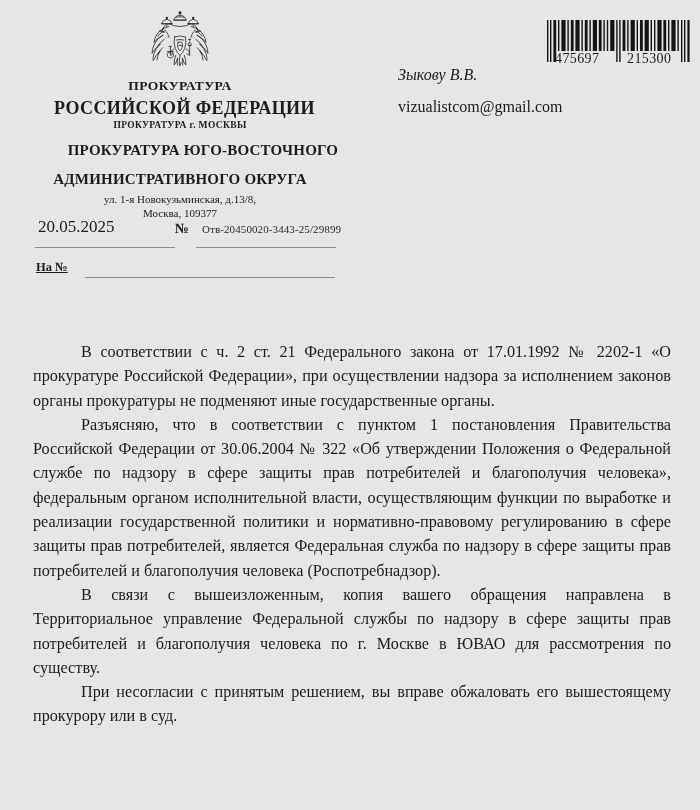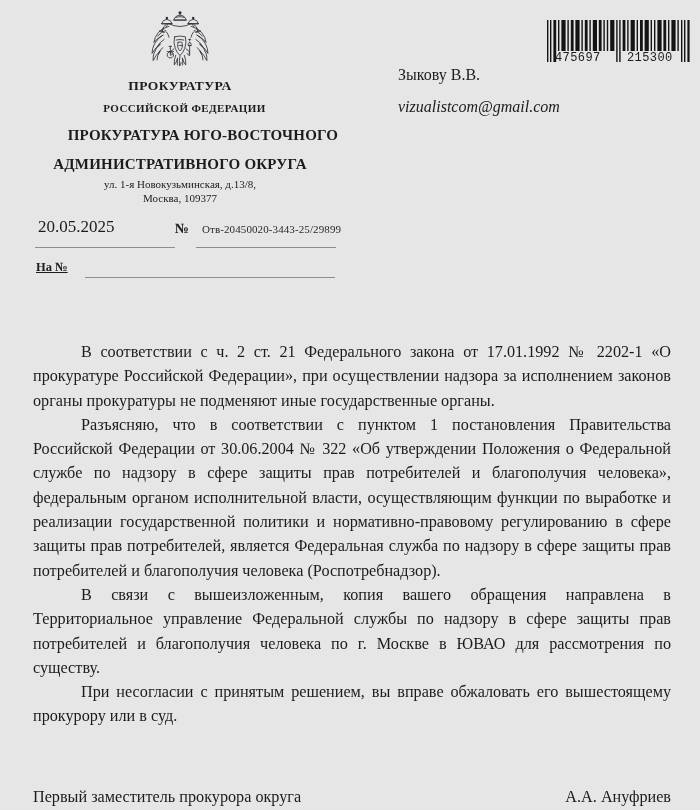--- a/index.html
+++ b/index.html
@@ -39,21 +39,21 @@
     display: block;
   }
   .org-line1 {
     font-size: 13.5px;
     font-weight: bold;
     letter-spacing: 0.4px;
     line-height: 15px;
     margin: 8px;
   }
   .org-line2 {
-    font-size: 11px;
+    font-size: 18px;
     font-weight: bold;
     letter-spacing: 0.4px;
     line-height: 15px;
     margin: 0 0 3px 0;
     padding-left: 9px;
   }
   .org-city {
     font-size: 9.5px;
     font-weight: bold;
     letter-spacing: 0.35px;
@@ -96,22 +96,22 @@
   .barcode-bars {
     height: 42px;
     width: 146px;
     display: block;
   }
   .barcode-digits {
     position: relative;
     width: 146px;
     height: 13px;
     margin-top: -11px;
-    font-family: Liberation Mono, monospace;
-    font-size: 12px;
+    font-family: Liberation Serif, serif;
+    font-size: 14px;
     letter-spacing: 0.4px;
     color: #1b1b1b;
   }
   .barcode-left-num {
     position: absolute;
     left: 10px;
     top: 0;
   }
   .barcode-right-num {
     position: absolute;
@@ -123,26 +123,26 @@
   .recipient {
     position: absolute;
     left: 398px;
     top: 64px;
     width: 292px;
   }
   .recipient-name {
     font-size: 16px;
     line-height: 22px;
     margin: 0 0 10px 0;
+    font-style: italic;
   }
   .recipient-email {
     font-size: 16px;
     line-height: 22px;
     margin: 0;
-    font-style: italic;
   }
 
   
   .ref-row {
     position: absolute;
     left: 0;
     top: 216px;
     width: 400px;
     height: 30px;
   }
@@ -316,20 +316,21 @@
         <path d="M44 65.6 q-2.6 6.2 -2 13.4 q3.2 -3.4 4.4 -8.6"></path>
         <path d="M56 65.6 q2.6 6.2 2 13.4 q-3.2 -3.4 -4.4 -8.6"></path>
         <path d="M50 66.5 q-1.6 7 -0.6 14 q1.6 -1.8 2.2 -5"></path>
         <path d="M46.6 69.6 q-0.8 5.6 -0.2 9.4"></path>
         <path d="M53.4 69.6 q0.8 5.6 0.2 9.4"></path>
       </g>
     </svg>
 
     <p class="org-line1">ПРОКУРАТУРА</p>
     <p class="org-line2">РОССИЙСКОЙ ФЕДЕРАЦИИ</p>
+    <p class="org-city">ПРОКУРАТУРА г. МОСКВЫ</p>
     <p class="org-district1">ПРОКУРАТУРА ЮГО-ВОСТОЧНОГО</p>
     <p class="org-district2">АДМИНИСТРАТИВНОГО ОКРУГА</p>
     <p class="org-addr1">ул. 1-я Новокузьминская, д.13/8,</p>
     <p class="org-addr2">Москва, 109377</p>
   </div>
 
   <div class="barcode-wrap">
     <svg class="barcode-bars" viewBox="0 0 146 42" preserveAspectRatio="none" aria-hidden="true">
       <rect x="0" y="0" width="146" height="42" fill="#e6e6e6"></rect>
       <g fill="#141414">
@@ -390,18 +391,14 @@
   <span class="onref-label">На №</span>
   <div class="rule-onref"></div>
 
   <div class="body-text">
     <p class="para">В соответствии с ч. 2 ст. 21 Федерального закона от 17.01.1992 № 2202-1 «О прокуратуре Российской Федерации», при осуществлении надзора за исполнением законов органы прокуратуры не подменяют иные государственные органы.</p>
     <p class="para">Разъясняю, что в соответствии с пунктом 1 постановления Правительства Российской Федерации от 30.06.2004 № 322 «Об утверждении Положения о Федеральной службе по надзору в сфере защиты прав потребителей и благополучия человека», федеральным органом исполнительной власти, осуществляющим функции по выработке и реализации государственной политики и нормативно-правовому регулированию в сфере защиты прав потребителей, является Федеральная служба по надзору в сфере защиты прав потребителей и благополучия человека (Роспотребнадзор).</p>
     <p class="para">В связи с вышеизложенным, копия вашего обращения направлена в Территориальное управление Федеральной службы по надзору в сфере защиты прав потребителей и благополучия человека по г. Москве в ЮВАО для рассмотрения по существу.</p>
     <p class="para">При несогласии с принятым решением, вы вправе обжаловать его вышестоящему прокурору или в суд.</p>
   </div>
 
-  <div class="signature">
-    <span>Первый заместитель прокурора округа</span>
-    <span>А.А. Ануфриев</span>
-  </div>
 
 </div>
 
 </body></html>

